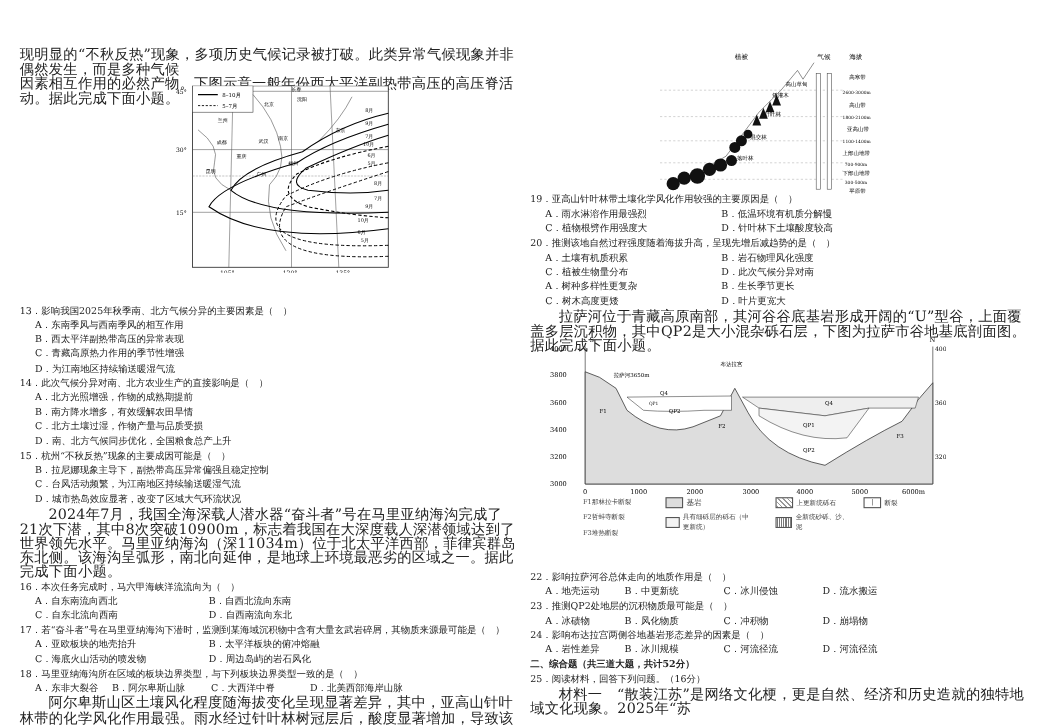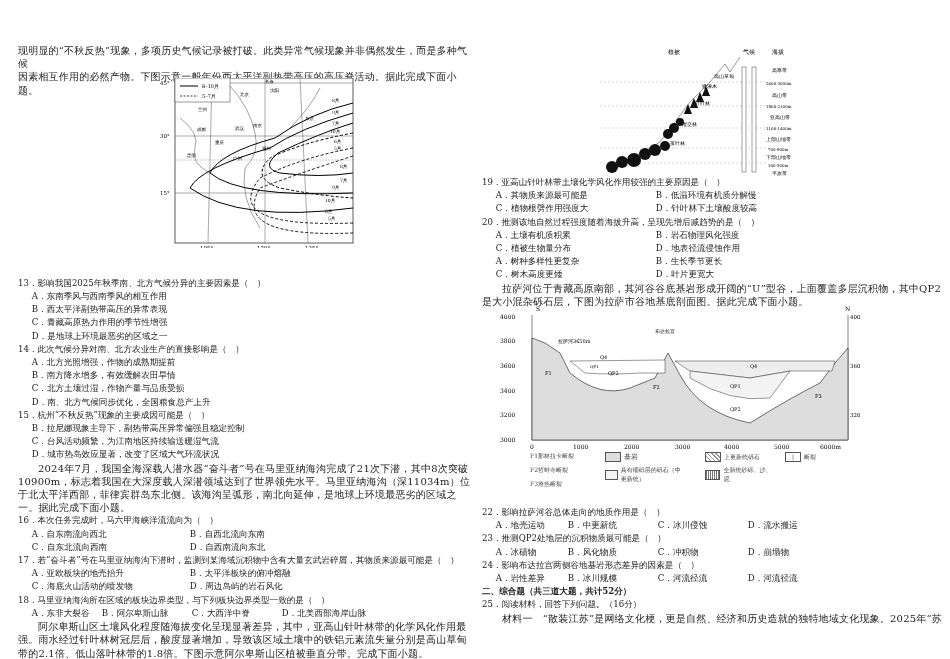--- a/index.html
+++ b/index.html
@@ -1,19 +1,19 @@
 <!DOCTYPE html>
 <html><head>
 <meta charset="utf-8">
 <style>
   html, body { margin:0; padding:0; background:#fff; }
   body { width:950px; height:659px; position:relative; overflow:hidden; font-family:"DejaVu Serif","Liberation Serif",serif; color:#222; }
   .col-left { position:absolute; left:18px; top:44px; width:455px; font-size:8.6px; line-height:13.2px; }
   .col-right { position:absolute; left:482px; top:176px; width:460px; font-size:8.6px; line-height:13.2px; }
-  .para { text-indent:2em; margin:0; font-size:10px; letter-spacing:0.2px; }
+  .para { text-indent:2em; margin:0; font-size:13px; letter-spacing:0.2px; }
   .para.noindent { text-indent:0; }
   .q { margin:0; padding-left:1.6em; text-indent:-1.6em; }
   .opts { padding-left:1.6em; }
   .opt { display:block; }
   .opts.grid2 { display:grid; grid-template-columns: 158px 200px; }
   .opts.grid4 { display:grid; grid-template-columns: 70px 90px 90px 120px; }
   .section { font-weight:bold; margin:0; }
   .map { position:absolute; left:160px; top:78px; width:210px; height:170px; }
   .veg { position:absolute; left:600px; top:42px; width:240px; height:134px; }
   .prof { position:absolute; left:490px; top:303px; width:370px; height:150px; }
@@ -26,21 +26,21 @@
 <div class="col-left">
   <p class="para noindent">现明显的“不秋反热”现象，多项历史气候记录被打破。此类异常气候现象并非偶然发生，而是多种气候</p>
   <p class="para noindent">因素相互作用的必然产物。下图示意一般年份西太平洋副热带高压的高压脊活动。据此完成下面小题。</p>
   <div style="height:180px"></div>
 
   <p class="q">13．影响我国2025年秋季南、北方气候分异的主要因素是（　）</p>
   <div class="opts">
     <span class="opt">A．东南季风与西南季风的相互作用</span>
     <span class="opt">B．西太平洋副热带高压的异常表现</span>
     <span class="opt">C．青藏高原热力作用的季节性增强</span>
-    <span class="opt">D．是地球上环境最恶劣的区域之一</span>
+    <span class="opt">D．为江南地区持续输送暖湿气流</span>
   </div>
   <p class="q">14．此次气候分异对南、北方农业生产的直接影响是（　）</p>
   <div class="opts">
     <span class="opt">A．北方光照增强，作物的成熟期提前</span>
     <span class="opt">B．南方降水增多，有效缓解农田旱情</span>
     <span class="opt">C．北方土壤过湿，作物产量与品质受损</span>
     <span class="opt">D．南、北方气候同步优化，全国粮食总产上升</span>
   </div>
   <p class="q">15．杭州“不秋反热”现象的主要成因可能是（　）</p>
   <div class="opts">
@@ -171,31 +171,31 @@
   <text x="166" y="99" font-size="5">上部山地带</text>
   <text x="168" y="109" font-size="4">700-900m</text>
   <text x="166" y="117" font-size="5">下部山地带</text>
   <text x="168" y="125" font-size="4">300-500m</text>
   <text x="172" y="133" font-size="5">平原带</text>
 </svg>
 
 <div class="col-right">
   <p class="q">19．亚高山针叶林带土壤化学风化作用较强的主要原因是（　）</p>
   <div class="opts grid2" style="grid-template-columns:160px 200px">
-    <span class="opt">A．其物质来源最可能是</span>
+    <span class="opt">A．雨水淋溶作用最强烈</span>
     <span class="opt">B．低温环境有机质分解慢</span>
     <span class="opt">C．植物根劈作用强度大</span>
     <span class="opt">D．针叶林下土壤酸度较高</span>
   </div>
   <p class="q">20．推测该地自然过程强度随着海拔升高，呈现先增后减趋势的是（　）</p>
   <div class="opts grid2" style="grid-template-columns:160px 200px">
     <span class="opt">A．土壤有机质积累</span>
     <span class="opt">B．岩石物理风化强度</span>
     <span class="opt">C．植被生物量分布</span>
-    <span class="opt">D．地表径流侵蚀作用</span>
+    <span class="opt">D．此次气候分异对南</span>
   </div>
   <div class="opts grid2" style="grid-template-columns:160px 200px">
     <span class="opt">A．树种多样性更复杂</span>
     <span class="opt">B．生长季节更长</span>
     <span class="opt">C．树木高度更矮</span>
     <span class="opt">D．叶片更宽大</span>
   </div>
   <p class="para">拉萨河位于青藏高原南部，其河谷谷底基岩形成开阔的“U”型谷，上面覆盖多层沉积物，其中QP2是大小混杂砾石层，下图为拉萨市谷地基底剖面图。据此完成下面小题。</p>
   <div style="height:198px"></div>
   <p class="q">22．影响拉萨河谷总体走向的地质作用是（　）</p>

